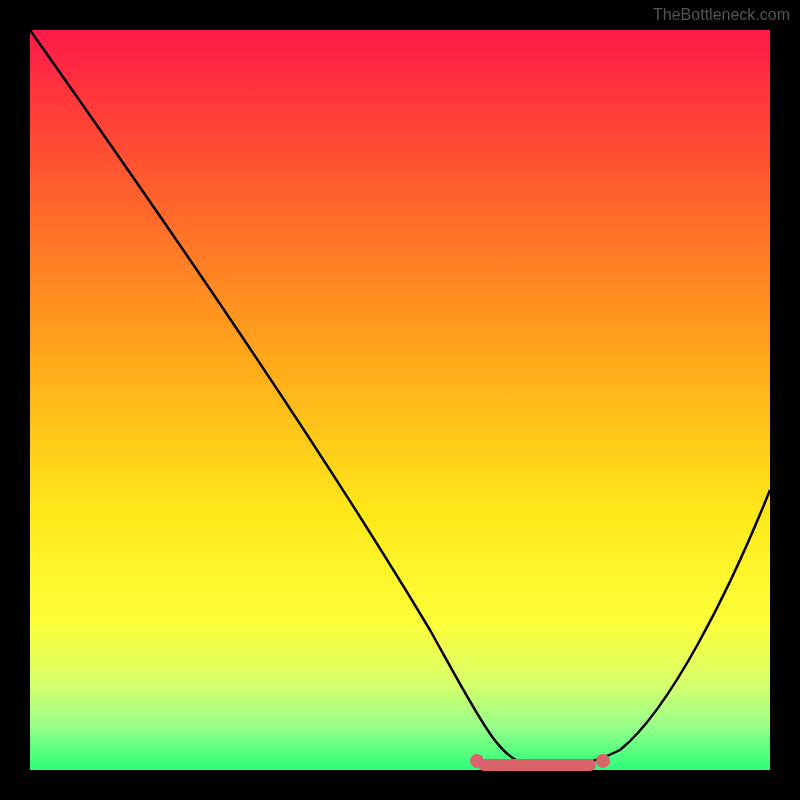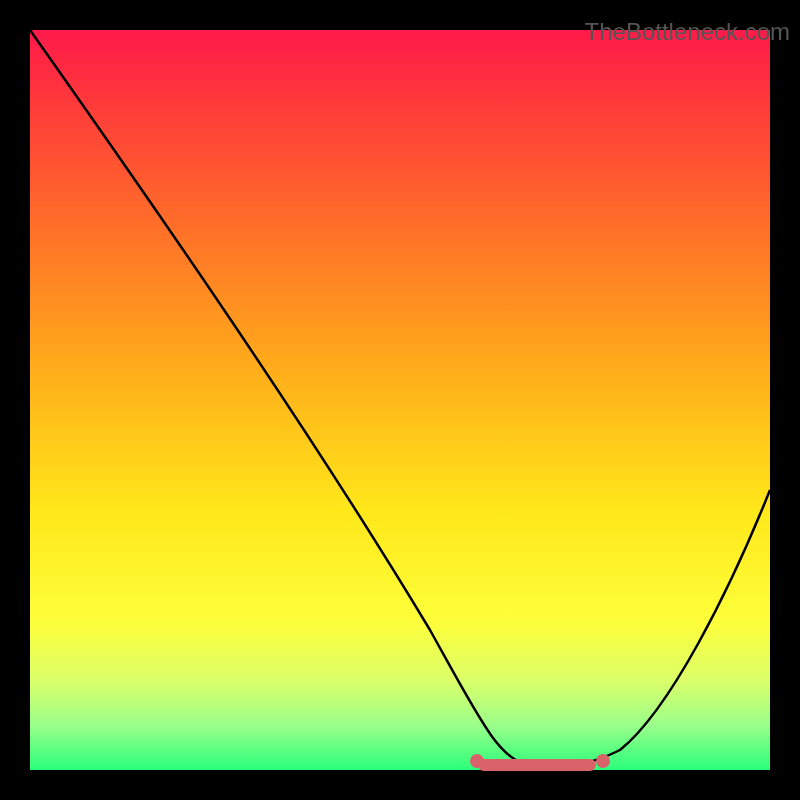--- a/index.html
+++ b/index.html
@@ -12,24 +12,24 @@
     font-family: Arial, sans-serif;
   }
   .container {
     width: 800px;
     height: 800px;
     position: relative;
     background: #000;
   }
   .watermark {
     position: absolute;
-    top: 18px;
+    top: 6px;
     right: 10px;
     color: #555;
-    font-size: 24px;
+    font-size: 16px;
     font-weight: 500;
     z-index: 10;
   }
   .plot-area {
     position: absolute;
     left: 30px;
     top: 30px;
     width: 740px;
     height: 740px;
     background: linear-gradient(to bottom,

